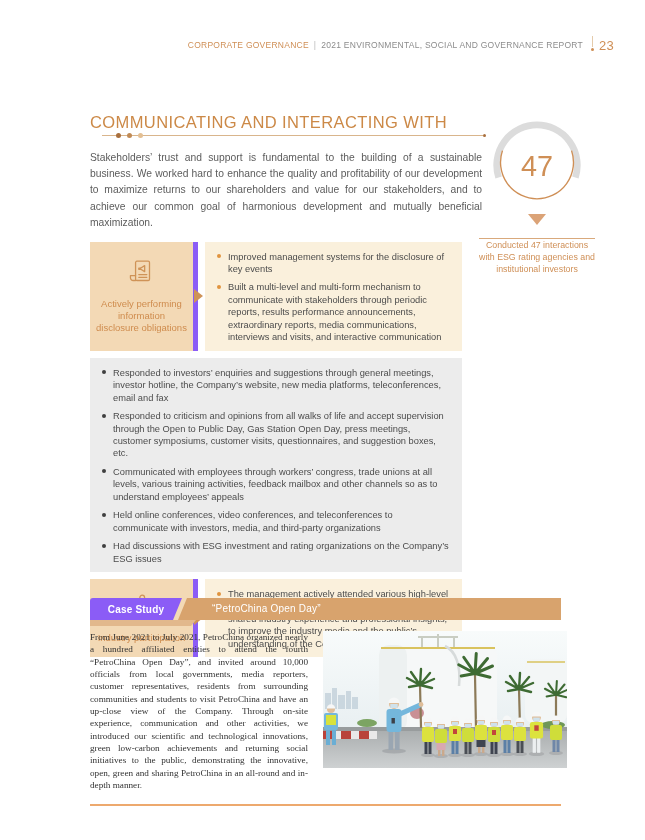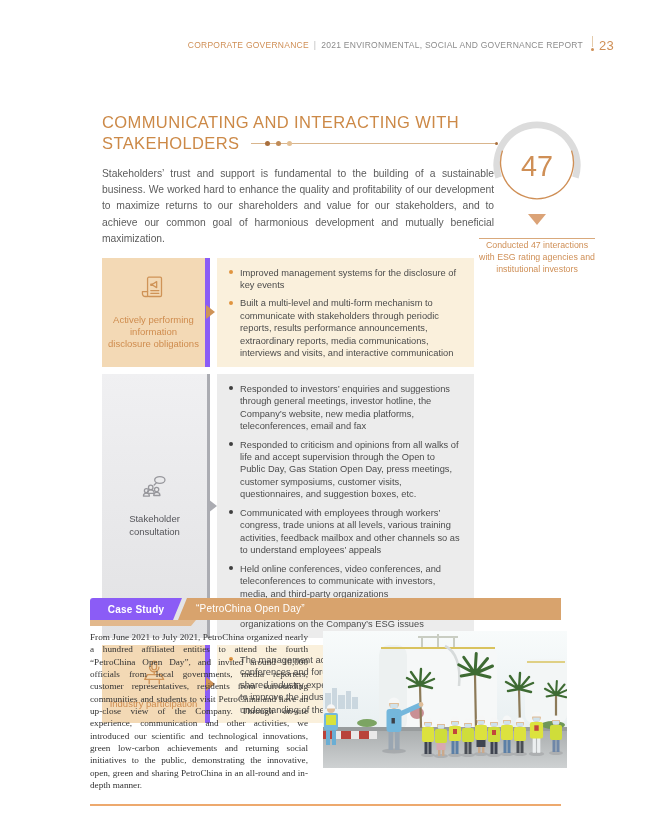--- a/index.html
+++ b/index.html
@@ -11,21 +11,21 @@
        font-size:8.5px;letter-spacing:.25px;}
   .hdr-section{color:#cf8f56;margin-bottom:2px;}
   .hdr-sep{color:#b9b9b9;margin:0 5px 2px;}
   .hdr-report{color:#8c8c8c;margin-bottom:2px;}
   .hdr-dotcol{display:flex;flex-direction:column;align-items:center;margin:0 5px 1px 8px;}
   .hdr-vline{width:1px;height:11px;background:#e5cbab;}
   .hdr-dot{width:3px;height:3px;border-radius:50%;background:#cf8f56;margin-top:1px;}
   .hdr-page{font-size:13px;color:#cf8f56;line-height:1;}
 
   
-  .main{position:absolute;left:90px;top:112px;width:396px;margin-left:12px;}
+  .main{position:absolute;left:90px;top:112px;width:396px;}
   .title{color:#cc8947;font-size:16.5px;line-height:1.27;letter-spacing:.4px;}
   .title-l2{display:flex;align-items:center;}
   .deco{flex:1;display:flex;align-items:center;margin-left:12px;}
   .deco .seg{height:1px;background:#d9b58c;}
   .deco .s1{width:14px;} .deco .s2{width:6px;} .deco .long{flex:1;}
   .deco .dot{border-radius:50%;}
   .deco .d1{width:5px;height:5px;background:#a96f3d;}
   .deco .d2{width:5px;height:5px;background:#c08a55;}
   .deco .d3{width:5px;height:5px;background:#e3bf93;}
   .deco .dend{width:3px;height:3px;background:#a96f3d;}
@@ -72,21 +72,21 @@
   
   .case{position:absolute;left:90px;top:598px;width:471px;}
   .case-bar{position:relative;height:22px;}
   .case-bar-main{position:absolute;left:88px;right:0;top:0;height:22px;background:#d8a36d;
       clip-path:polygon(9px 0,100% 0,100% 100%,0 100%);}
   .case-tag{position:absolute;left:0;top:0;width:92px;height:22px;background:#8b5cf6;
       border-top-left-radius:3px;
       clip-path:polygon(0 0,100% 0,calc(100% - 9px) 100%,0 100%);
       display:flex;align-items:center;justify-content:center;
       color:#fff;font-size:10px;font-weight:bold;letter-spacing:.2px;}
-  .case-title{position:absolute;left:106px;top:0;height:22px;line-height:22px;
+  .case-title{position:absolute;left:122px;top:0;height:22px;line-height:22px;
       color:#fff;font-size:10px;letter-spacing:.2px;}
   .case-understrip{position:absolute;left:0;top:22px;width:106px;height:6px;background:#e2b88c;
       clip-path:polygon(0 0,100% 0,calc(100% - 5px) 100%,0 100%);}
   .case-body{margin-top:11px;display:flex;gap:15px;}
   .case-text{width:218px;flex:0 0 218px;font-family:"Liberation Serif",serif;
       font-size:9.2px;line-height:1.34;text-align:justify;color:#333;}
   .case-photo{width:244px;height:137px;flex:0 0 244px;}
   .case-photo svg{display:block;width:244px;height:137px;}
   .case-endline{border:none;border-top:2px solid #eda96e;margin:13px 0 0 0;}
 
@@ -105,21 +105,20 @@
       <span class="hdr-vline"></span>
       <span class="hdr-dot"></span>
     </span>
     <span class="hdr-page">23</span>
   </div>
 
   <div class="main">
     <div class="title">
       <div>COMMUNICATING AND INTERACTING WITH</div>
       <div class="title-l2">
-        <span>STAKEHOLDERS</span>
         <span class="deco">
           <span class="seg s1"></span>
             <span class="dot d1"></span>
             <span class="seg s2"></span>
           <span class="dot d2"></span>
             <span class="seg s2"></span>
             <span class="dot d3"></span>
           <span class="seg long"></span>
             <span class="dot dend"></span>
         </span>
@@ -146,36 +145,20 @@
         </div>
         <div class="sbox-right cream">
           <ul>
             <li>Improved management systems for the disclosure of key events</li>
             <li>Built a multi-level and multi-form mechanism to communicate with stakeholders through periodic reports, results performance announcements, extraordinary reports, media communications, interviews and visits, and interactive communication</li>
           </ul>
         </div>
       </div>
 
       <div class="srow r2">
-        <div class="sbox-left gray">
-          <span class="icon-svg">
-            <svg width="30" height="30" viewBox="0 0 28 28" fill="none" stroke="#97979c" stroke-width="1.2" stroke-linecap="round" stroke-linejoin="round">
-              <ellipse cx="18.5" cy="6.5" rx="4.8" ry="3.2"></ellipse>
-              <path d="M15.5,9 l-2.3,2.2"></path>
-              <circle cx="10" cy="13.5" r="2.1"></circle>
-              <path d="M6.8,19 a3.2,3.2 0 0 1 6.4,0 z"></path>
-              <circle cx="15.5" cy="15.5" r="2"></circle>
-              <path d="M12.8,21 a2.9,2.9 0 0 1 5.8,0 z"></path>
-              <circle cx="6" cy="16.5" r="1.9"></circle>
-              <path d="M3.2,21.5 a2.8,2.8 0 0 1 5.6,0 z"></path>
-            </svg>
-          </span>
-          <span class="slabel">Stakeholder consultation</span>
-          <span class="arrow"></span>
-        </div>
         <div class="sbox-right graylt">
           <ul>
             <li>Responded to investors’ enquiries and suggestions through general meetings, investor hotline, the Company’s website, new media platforms, teleconferences, email and fax</li>
             <li>Responded to criticism and opinions from all walks of life and accept supervision through the Open to Public Day, Gas Station Open Day, press meetings, customer symposiums, customer visits, questionnaires, and suggestion boxes, etc.</li>
             <li>Communicated with employees through workers’ congress, trade unions at all levels, various training activities, feedback mailbox and other channels so as to understand employees’ appeals</li>
             <li>Held online conferences, video conferences, and teleconferences to communicate with investors, media, and third-party organizations</li>
             <li>Had discussions with ESG investment and rating organizations on the Company’s ESG issues</li>
           </ul>
         </div>
       </div>

